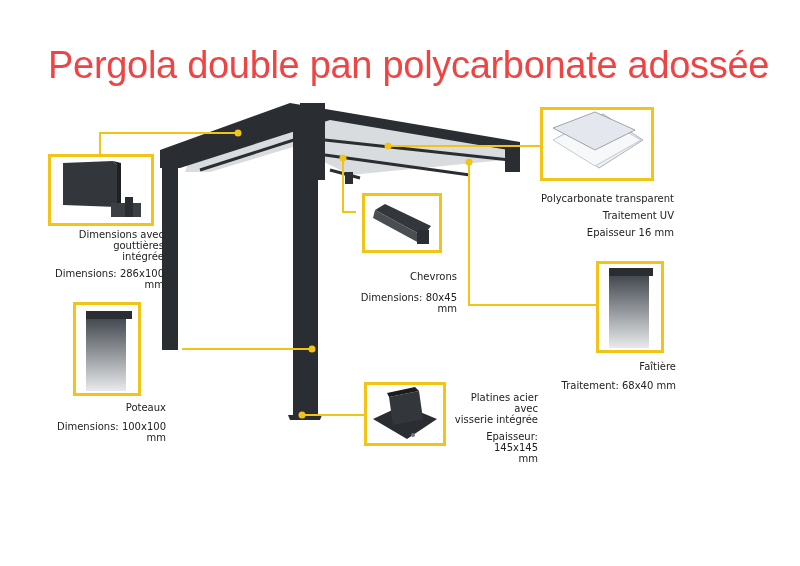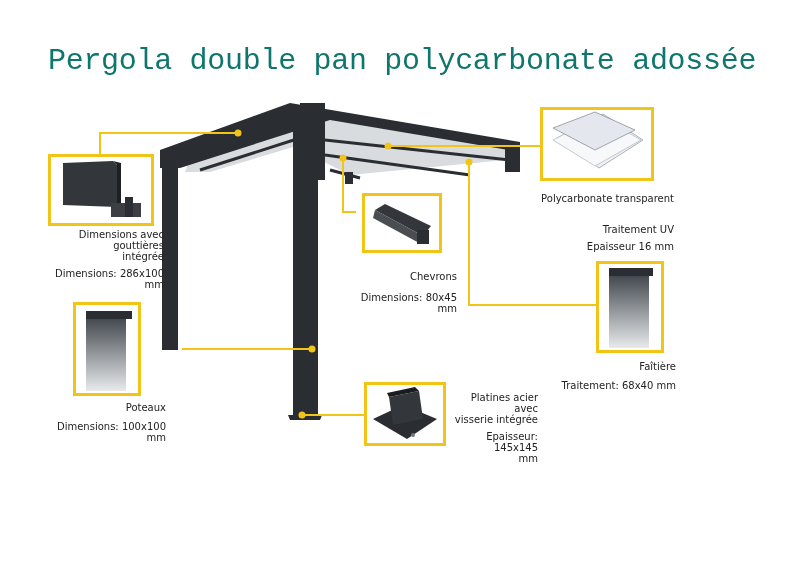--- a/index.html
+++ b/index.html
@@ -1,20 +1,20 @@
 <!DOCTYPE html>
 <html><head>
 <meta charset="utf-8">
 <style>
   html, body { margin: 0; padding: 0; background: #ffffff; }
   body { width: 800px; height: 566px; position: relative; overflow: hidden;
          font-family: "DejaVu Sans", sans-serif; }
-  .title { position: absolute; left: 48px; top: 44px; font-size: 30px;
-           font-weight: normal; color: #0f766e; letter-spacing: -0.3px;
-           font-family: Liberation Mono, monospace; white-space: nowrap; }
+  .title { position: absolute; left: 48px; top: 44px; font-size: 38px;
+           font-weight: normal; color: #ef4444; letter-spacing: -0.3px;
+           font-family: Liberation Sans, sans-serif; white-space: nowrap; }
   svg.main { position: absolute; left: 0; top: 0; }
   .label { position: absolute; font-size: 10px; color: #222; text-align: right;
            font-family: "DejaVu Sans", sans-serif; line-height: 11px; }
   .box { position: absolute; border: 3px solid #f2c418; background: #fff; box-sizing: border-box; }
 </style>
 </head>
 <body>
 
 <div class="title">Pergola double pan polycarbonate adossée</div>
 
@@ -83,21 +83,21 @@
 
 <div class="box" style="left:540px;top:107px;width:114px;height:74px;">
   <svg width="108" height="68">
     <polygon points="14,28 60,4 100,30 56,58" fill="#eef1f4" stroke="#9aa0a8" stroke-width="0.8"></polygon>
     <polygon points="8,24 54,0 96,24 50,50" fill="#f6f8fa" stroke="#b8bec6" stroke-width="0.8" transform="translate(2,6)"></polygon>
     <polygon points="10,18 52,2 92,20 52,40" fill="#e4e8ee" stroke="#8a9098" stroke-width="0.8"></polygon>
   </svg>
 </div>
 <div class="label" style="left:520px;top:193px;width:154px;">
   <div>Polycarbonate transparent</div>
-  <div style="margin-top:20px;">Traitement UV</div>
+  <div style="margin-top:6px;">Traitement UV</div>
   <div style="margin-top:6px;">Epaisseur 16 mm</div>
 </div>
 
 <div class="box" style="left:596px;top:261px;width:68px;height:92px;">
   <svg width="62" height="86">
     <defs>
         <linearGradient id="gf" x1="0" y1="0" x2="0" y2="1">
           <stop offset="0" stop-color="#3b4148"></stop>
           <stop offset="1" stop-color="#e8eaec"></stop>
         </linearGradient>

